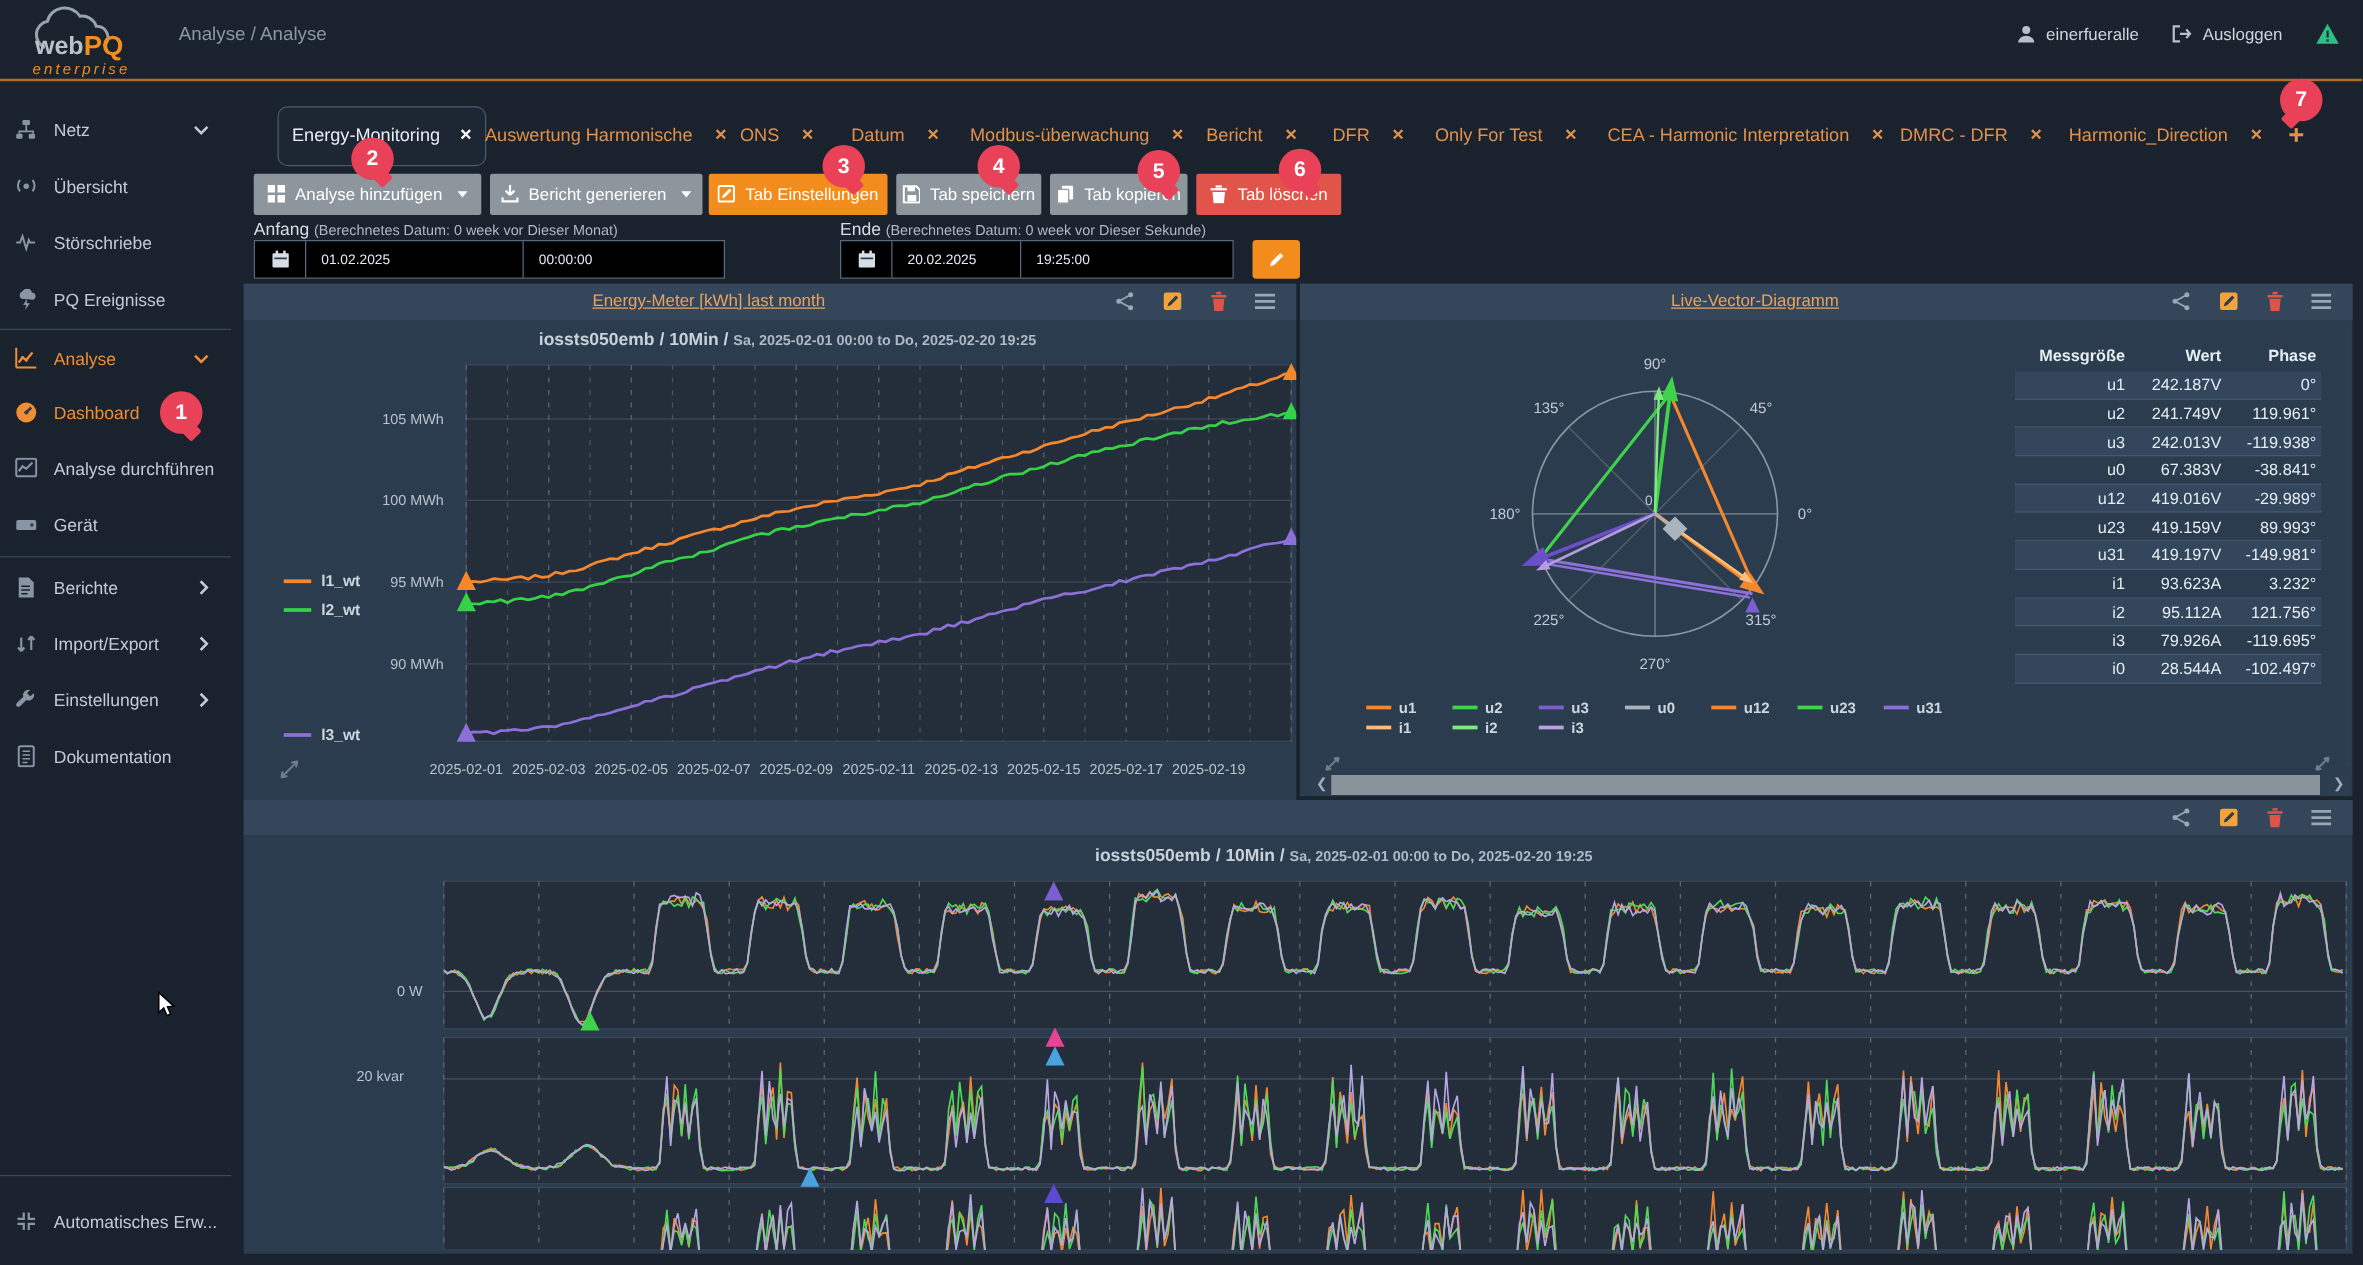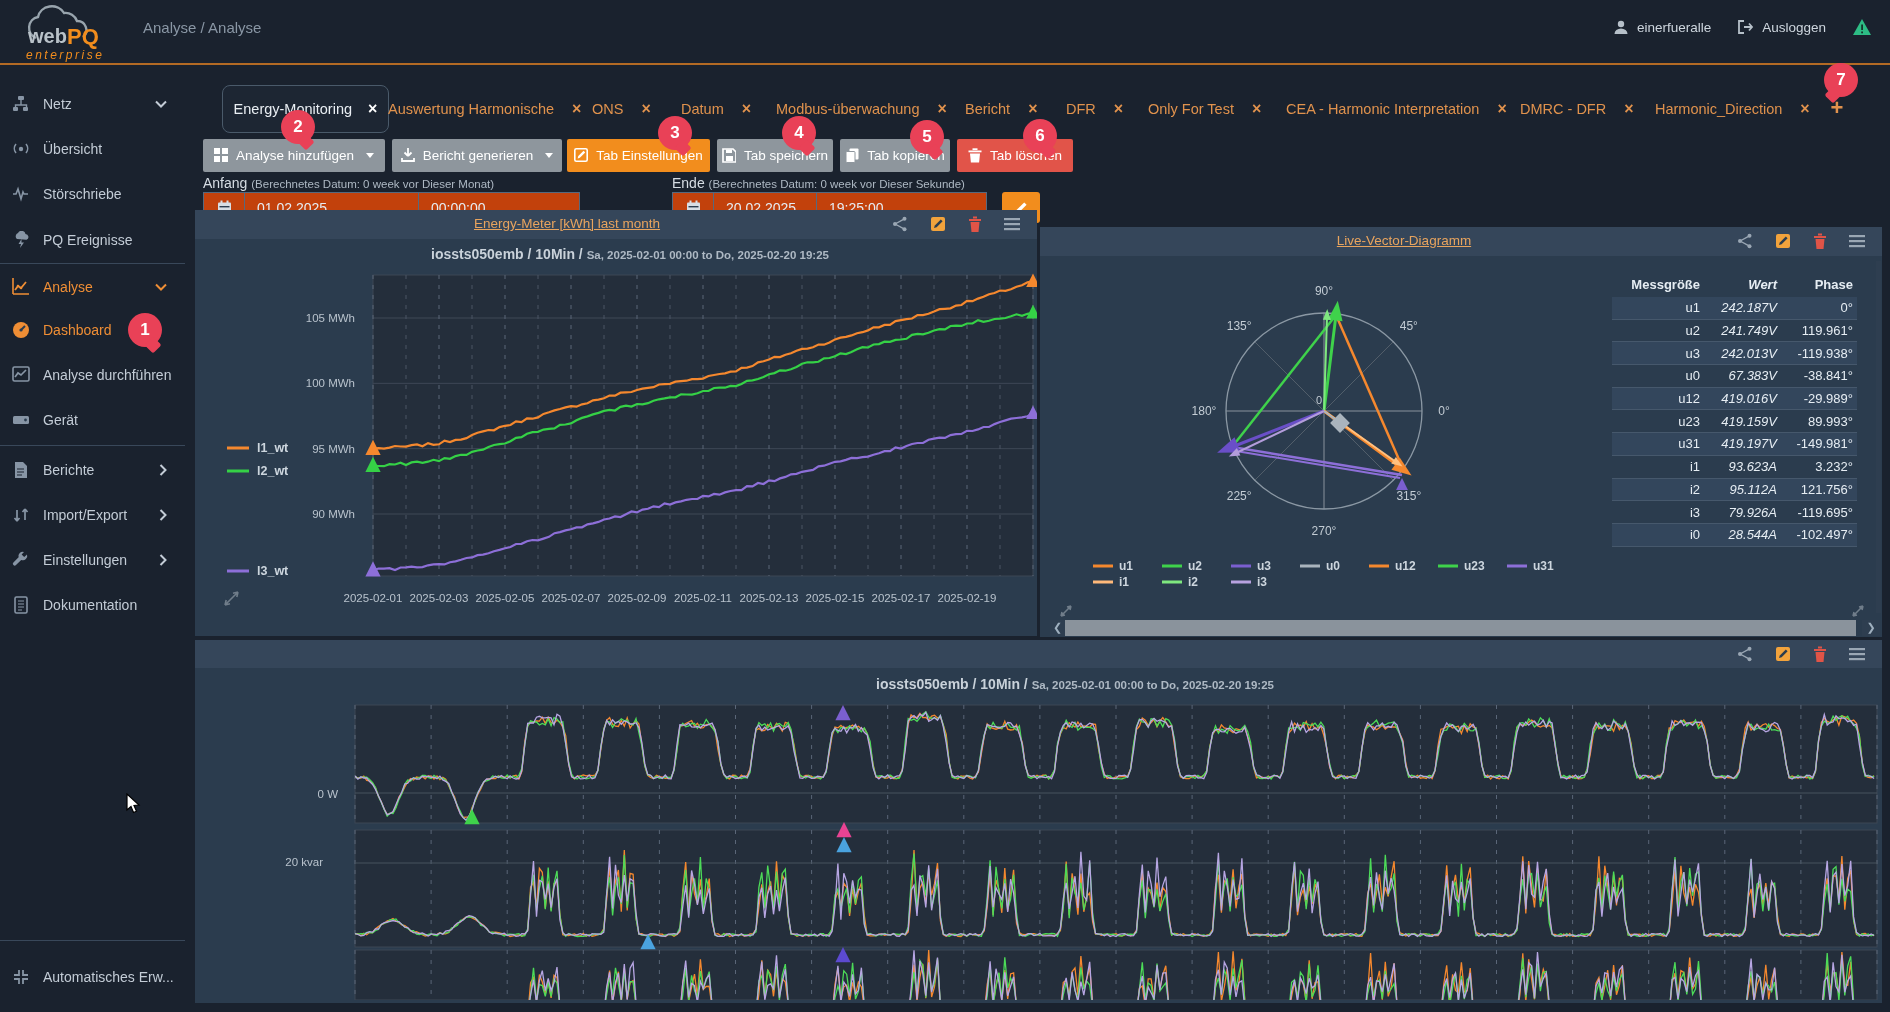--- a/index.html
+++ b/index.html
@@ -30,41 +30,41 @@
 
   
   .tbtn { position:absolute; top:139px; height:33px; display:flex; align-items:center; justify-content:center; gap:8px; color:#fff; font-size:13.5px; border-radius:2px; cursor:pointer; white-space:nowrap; }
   .tbtn.gray { background:#8e969d; }
   .tbtn.orange { background:#f28d1d; }
   .tbtn.red { background:#e15449; }
   .caret { width:0; height:0; border-left:4px solid transparent; border-right:4px solid transparent; border-top:5px solid #fff; margin-left:4px; }
 
   .dlabel { position:absolute; top:175px; font-size:14px; color:#d6dde4; white-space:nowrap; }
   .dlabel small { font-size:11.5px; color:#aeb9c4; }
-  .dbox { position:absolute; top:192px; height:31px; display:flex; background:#c2410c; border:1px solid #55697f; color:#e6ecf2; font-size:14px; }
+  .dbox { position:absolute; top:192px; height:31px; display:flex; background:#000000; border:1px solid #55697f; color:#e6ecf2; font-size:11px; }
   .dbox .cell { display:flex; align-items:center; padding-left:12px; border-left:1px solid #55697f; }
   .dbox .icell { border-left:none; justify-content:center; padding:0; }
   #btn-pencil { position:absolute; left:1002px; top:192px; width:38px; height:31px; background:#f28d1d; border-radius:3px; display:flex; align-items:center; justify-content:center; cursor:pointer; }
 
   
   .panel { position:absolute; background:#2b3c4e; }
   .phead { position:absolute; left:0; top:0; width:100%; height:29px; background:#35465a; }
   .ptitle { position:absolute; top:6px; font-size:13.5px; color:#e8a45e; text-decoration:underline; text-align:center; cursor:pointer; white-space:nowrap; }
   .picons { position:absolute; top:6px; display:flex; gap:22px; align-items:center; }
   .picons svg { cursor:pointer; }
   .psub { position:absolute; text-align:center; white-space:nowrap; font-size:14px; font-weight:bold; color:#c9d2da; }
   .psub .rng { font-size:11.5px; color:#aeb9c4; }
 
   
   #vtable { position:absolute; left:572px; top:50px; width:245px; font-size:13px; color:#e6edf3; }
   #vtable .hrow { display:flex; font-weight:bold; height:20px; }
   #vtable .row { display:flex; height:22.7px; align-items:center; border-bottom:1px solid #46586c; }
   #vtable .row.odd { background:#33465c; }
   #vtable .c1 { width:88px; text-align:right; }
-  #vtable .c2 { width:77px; text-align:right;font-style:italic; }
+  #vtable .c2 { width:77px; text-align:right; }
   #vtable .c3 { width:76px; text-align:right; }
 
   
   .badge { position:absolute; width:34px; height:34px; background:#e94157; border-radius:50%; color:#fff; font-size:17px; font-weight:bold; display:flex; align-items:center; justify-content:center; z-index:50; }
   .badge:after { content:""; position:absolute; bottom:-4px; right:3px; width:12px; height:12px; background:#e94157; transform:rotate(45deg); border-radius:2px; z-index:-1; }
   .badge.tail-left:after { right:auto; left:3px; }
   .axlabel { position:absolute; font-size:11.5px; color:#b9c3cd; text-align:right; }
 </style>
 </head>
 <body>
@@ -364,21 +364,21 @@
     </div>
     <div class="cell" style="width:103px">20.02.2025</div>
     <div class="cell" style="width:170px">19:25:00</div>
   </div>
   <div id="btn-pencil">
     <svg width="15" height="15" viewBox="0 0 15 15">
         <path d="M2,13 l1,-3.4 l7.2,-7.2 l2.4,2.4 l-7.2,7.2 z" fill="#fff"></path>
       </svg>
   </div>
 
-  <div class="panel" id="panel1" style="left:195px;top:210px;width:842px;height:426px">
+  <div class="panel" id="panel1" style="left:195px;top:227px;width:842px;height:426px">
     <div class="phead"></div>
     <div class="ptitle" style="left:0;width:744px">Energy-Meter [kWh] last month</div>
     <div class="picons" style="left:697px">
       <svg width="16" height="16" viewBox="0 0 16 16">
           <circle cx="3" cy="8" r="2" fill="#9aa7b4"></circle>
           <circle cx="12.5" cy="2.8" r="2" fill="#9aa7b4"></circle>
           <circle cx="12.5" cy="13.2" r="2" fill="#9aa7b4"></circle>
           <path d="M3,8 L12.5,2.8 M3,8 L12.5,13.2" stroke="#9aa7b4" stroke-width="1.4"></path>
         </svg>
       <svg width="16" height="16" viewBox="0 0 16 16">

